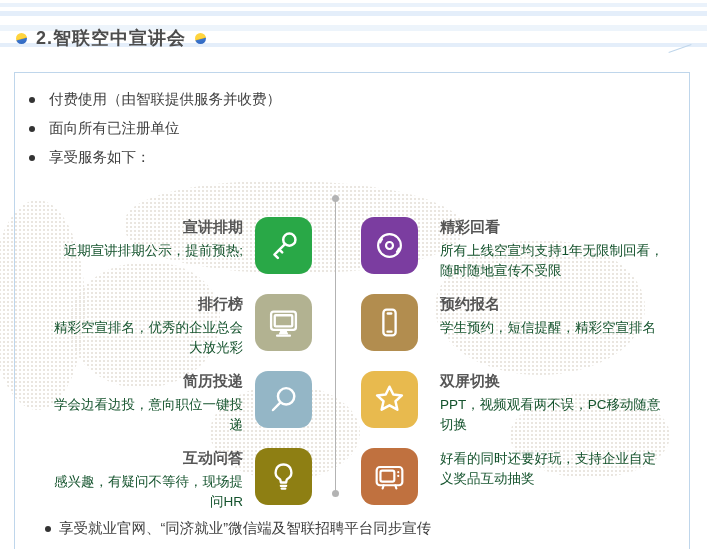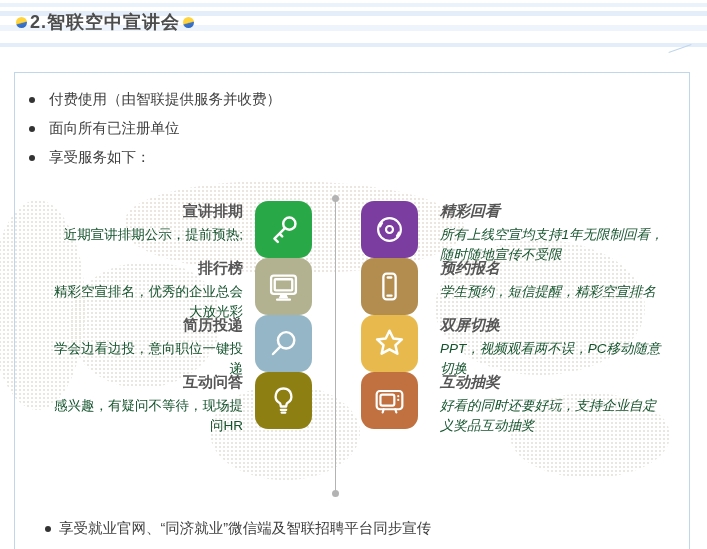--- a/index.html
+++ b/index.html
@@ -7,21 +7,21 @@
   .page { position:relative; width:707px; height:549px; background:#fff; overflow:hidden; }
 
   
   .stripe { position:absolute; left:0; width:707px; background:#e4eefa; }
   .s1 { top:3px;  height:4px; background:#eaf2fb; }
   .s2 { top:11px; height:5px; }
   .s3 { top:25px; height:6px; background:#edf4fb; }
   .s4 { top:43px; height:4px; }
 
   
-  .title-row { position:absolute; top:10px; left:16px; display:flex; align-items:center; gap:3px; z-index:3; }
+  .title-row { position:absolute; top:26px; left:16px; display:flex; align-items:center; gap:9px; z-index:3; }
   .bead { width:11px; height:11px; border-radius:50%;
           background:linear-gradient(165deg,#ffd43e 48%,#e8bd2e 52%,#3a74cd 58%,#2f66be 100%); }
   .title-text { font-size:18px; font-weight:700; color:#4c4c4c; letter-spacing:1px; }
 
   
   .content-box { position:absolute; left:14px; top:52px; width:676px; height:479px;
                  background:#fff; border:1px solid #bfd6eb; z-index:1;margin-top:20px; }
   .corner-diagonal { position:absolute; top:48px; left:668px; width:24px; height:1px;
                      background:#bfd6eb; transform:rotate(-19deg); z-index:2; }
 
@@ -47,23 +47,23 @@
   .b6 { left:495px; top:208px; width:160px; height:85px;  border-radius:50%; }
 
   
   .divider { position:absolute; left:320px; top:14px; width:1px; height:294px; background:#b3b3b3; }
   .divider::before, .divider::after { content:""; position:absolute; left:-3px; width:7px; height:7px;
           border-radius:50%; background:#b3b3b3; }
   .divider::before { top:-4px; }
   .divider::after  { bottom:-4px; }
 
   
-  .col { position:absolute; top:16px; display:flex; flex-direction:column; }
+  .col { position:absolute; top:32px; display:flex; flex-direction:column; gap:20px; }
   .col-left  { left:27px;  width:270px; }
-  .col-right { left:346px; width:306px;font-style:italic; }
+  .col-right { left:346px; width:306px; }
   .feature { display:flex; align-items:flex-start; height:57px; }
   .col-left  .feature { gap:12px; justify-content:flex-end; }
   .col-right .feature { gap:22px; }
   .ftext { padding-top:1px; }
   .col-left  .ftext { width:200px; text-align:right; }
   .col-right .ftext { width:226px; text-align:left; }
   .ftitle { font-size:15px; font-weight:700; color:#565656; margin-bottom:4px; }
   .fdesc  { font-size:13.5px; color:#14532d; line-height:1.45; }
   .ficon  { width:57px; height:57px; border-radius:13px; flex-shrink:0; color:#fff;
             display:flex; align-items:center; justify-content:center; }
@@ -229,21 +229,20 @@
             <svg viewBox="0 0 24 24" fill="none" stroke="currentColor" stroke-width="1.5" stroke-linecap="round" stroke-linejoin="round">
               <rect x="3.2" y="5.5" width="17.6" height="12.5" rx="2.2"></rect>
               <rect x="5.8" y="8" width="9.5" height="7.5" rx="1.2"></rect>
               <circle cx="18" cy="9" r=".75" fill="#fff" stroke="none"></circle>
               <circle cx="18" cy="11.6" r=".75" fill="#fff" stroke="none"></circle>
               <line x1="8" y1="18" x2="7.3" y2="20.2"></line>
               <line x1="16" y1="18" x2="16.7" y2="20.2"></line>
             </svg>
           </div>
           <div class="ftext">
-            <div class="ftitle">互动抽奖</div>
             <div class="fdesc">好看的同时还要好玩，支持企业自定义奖品互动抽奖</div>
           </div>
         </div>
 
       </div>
     </div>
 
     <div class="bullet-item footer-bullet">
       <span class="dot"></span>
       <span>享受就业官网、“同济就业”微信端及智联招聘平台同步宣传</span>

